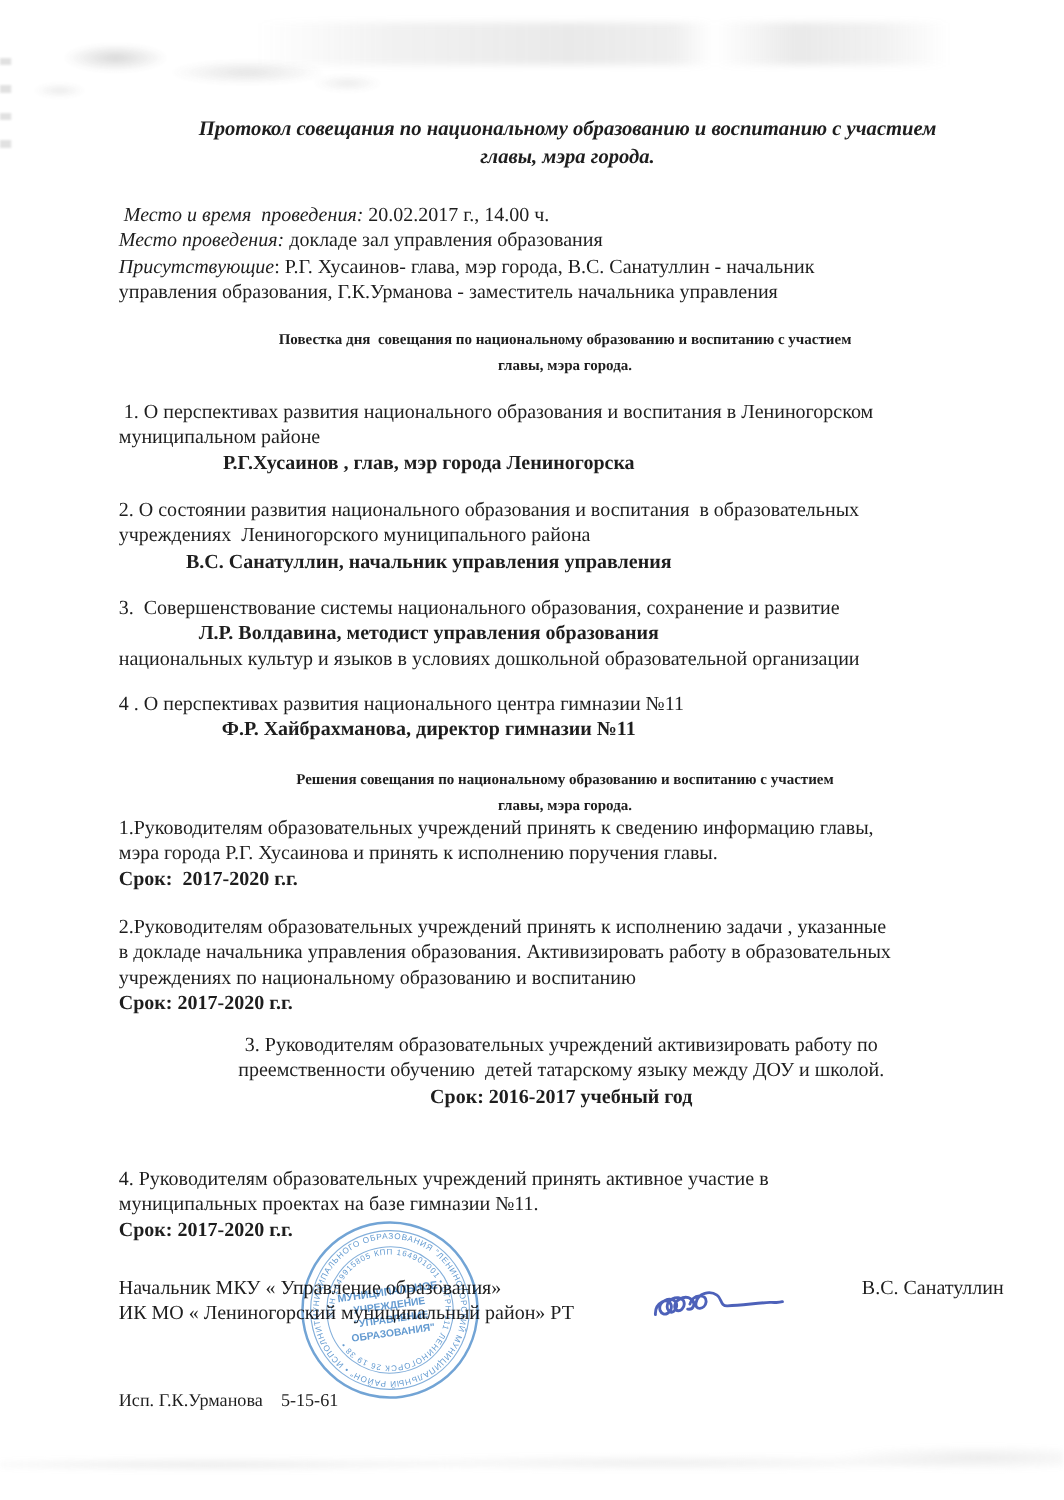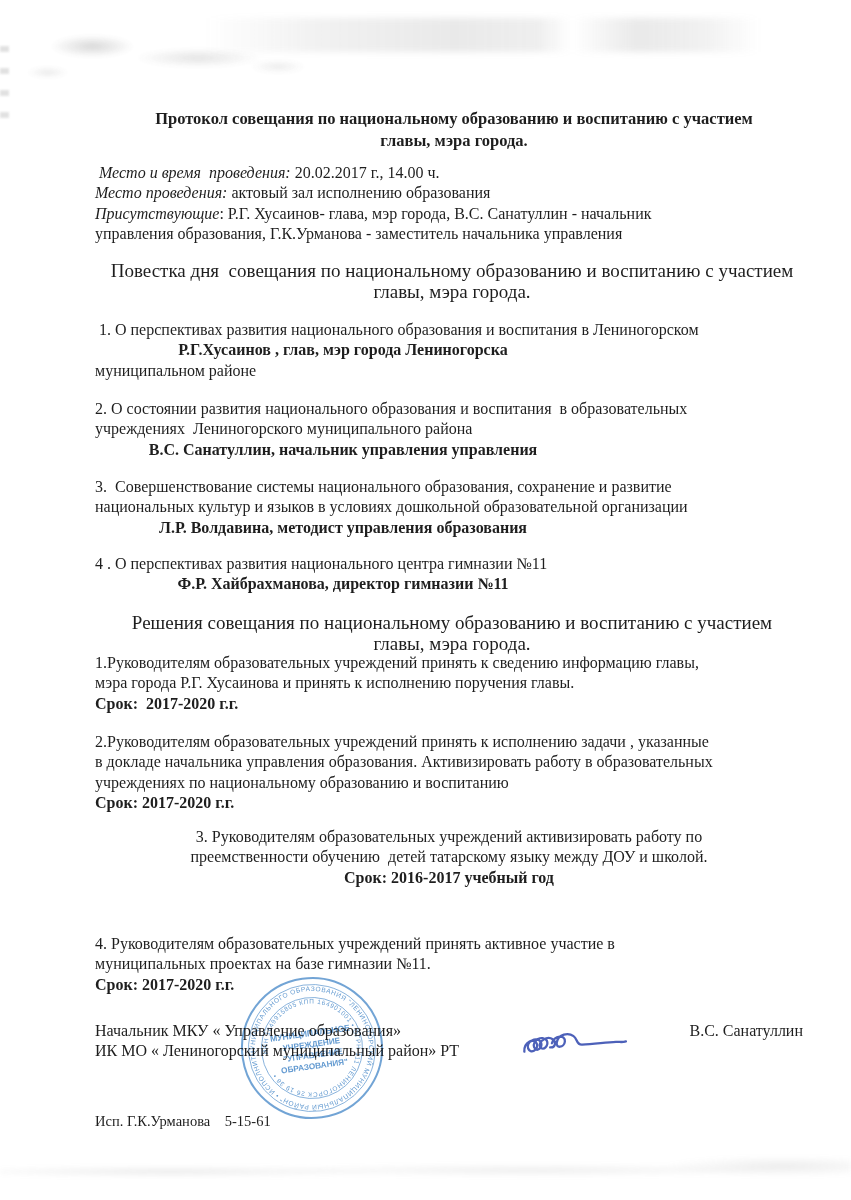--- a/index.html
+++ b/index.html
@@ -6,21 +6,21 @@
   body{
     width:851px;height:1200px;position:relative;background:#ffffff;
     font-family:"Liberation Serif","DejaVu Serif",serif;color:#1e1e1e;
     overflow:hidden;
   }
   .page{position:absolute;inset:0;}
   .block{position:absolute;left:95px;width:708px;font-size:16px;line-height:20.4px;}
   .line{white-space:pre-wrap;}
   .i{font-style:italic;}
   .title-block{left:100px;text-align:center;font-weight:bold;font-size:16.5px;line-height:21.5px;}
-  .heading{left:98px;text-align:center;font-weight:normal;font-size:19px;line-height:20.6px;}
+  .heading{left:98px;text-align:center;font-weight:bold;font-size:12px;line-height:20.6px;}
   .speaker{text-align:center;padding-right:212px;font-weight:bold;box-sizing:border-box;}
   .term{font-weight:bold;}
   .sigrow{display:flex;justify-content:space-between;}
   .executor{font-size:14.5px;}
   
   .smudge{position:absolute;pointer-events:none;}
   #sm-left{
     left:22px;top:26px;width:320px;height:58px;filter:blur(2px);opacity:.8;
     background:
       radial-gradient(ellipse 60px 16px at 22% 35%, rgba(95,95,95,.30), rgba(95,95,95,0) 70%),
@@ -56,53 +56,53 @@
 </head>
 <body>
 
 <div class="page">
 
   <div class="smudge" id="sm-left"></div>
   <div class="smudge" id="sm-center"></div>
   <div class="smudge" id="sm-edge"></div>
   <div class="smudge" id="sm-bottom"></div>
 
-  <div class="block title-block" style="top:108px;">
+  <div class="block title-block" style="top:92px;font-style:italic;">
     <div class="line">Протокол совещания по национальному образованию и воспитанию с участием</div>
     <div class="line">главы, мэра города.</div>
   </div>
 
   <div class="block" style="top:163px;">
     <div class="line"><span class="i"> Место и время  проведения:</span><span> 20.02.2017 г., 14.00 ч.</span></div>
-    <div class="line"><span class="i">Место проведения:</span><span> актовый зал исполнению образования</span></div>
+    <div class="line"><span class="i">Место проведения:</span><span> докладе зал управления образования</span></div>
     <div class="line"><span class="i">Присутствующие</span><span>: Р.Г. Хусаинов- глава, мэр города, В.С. Санатуллин - начальник</span></div>
     <div class="line">управления образования, Г.К.Урманова - заместитель начальника управления</div>
   </div>
 
   <div class="block heading" style="top:261px;">
     <div class="line">Повестка дня  совещания по национальному образованию и воспитанию с участием</div>
     <div class="line">главы, мэра города.</div>
   </div>
 
   <div class="block" style="top:320px;">
     <div class="line"> 1. О перспективах развития национального образования и воспитания в Лениногорском</div>
+    <div class="line">муниципальном районе</div>
     <div class="line speaker">Р.Г.Хусаинов , глав, мэр города Лениногорска</div>
-    <div class="line">муниципальном районе</div>
   </div>
 
   <div class="block" style="top:399px;">
     <div class="line">2. О состоянии развития национального образования и воспитания  в образовательных</div>
     <div class="line">учреждениях  Лениногорского муниципального района</div>
     <div class="line speaker">В.С. Санатуллин, начальник управления управления</div>
   </div>
 
   <div class="block" style="top:477px;">
     <div class="line">3.  Совершенствование системы национального образования, сохранение и развитие</div>
+    <div class="line speaker">Л.Р. Волдавина, методист управления образования</div>
     <div class="line">национальных культур и языков в условиях дошкольной образовательной организации</div>
-    <div class="line speaker">Л.Р. Волдавина, методист управления образования</div>
   </div>
 
   <div class="block" style="top:554px;">
     <div class="line">4 . О перспективах развития национального центра гимназии №11</div>
     <div class="line speaker">Ф.Р. Хайбрахманова, директор гимназии №11</div>
   </div>
 
   <div class="block heading" style="top:613px;">
     <div class="line">Решения совещания по национальному образованию и воспитанию с участием</div>
     <div class="line">главы, мэра города.</div>

